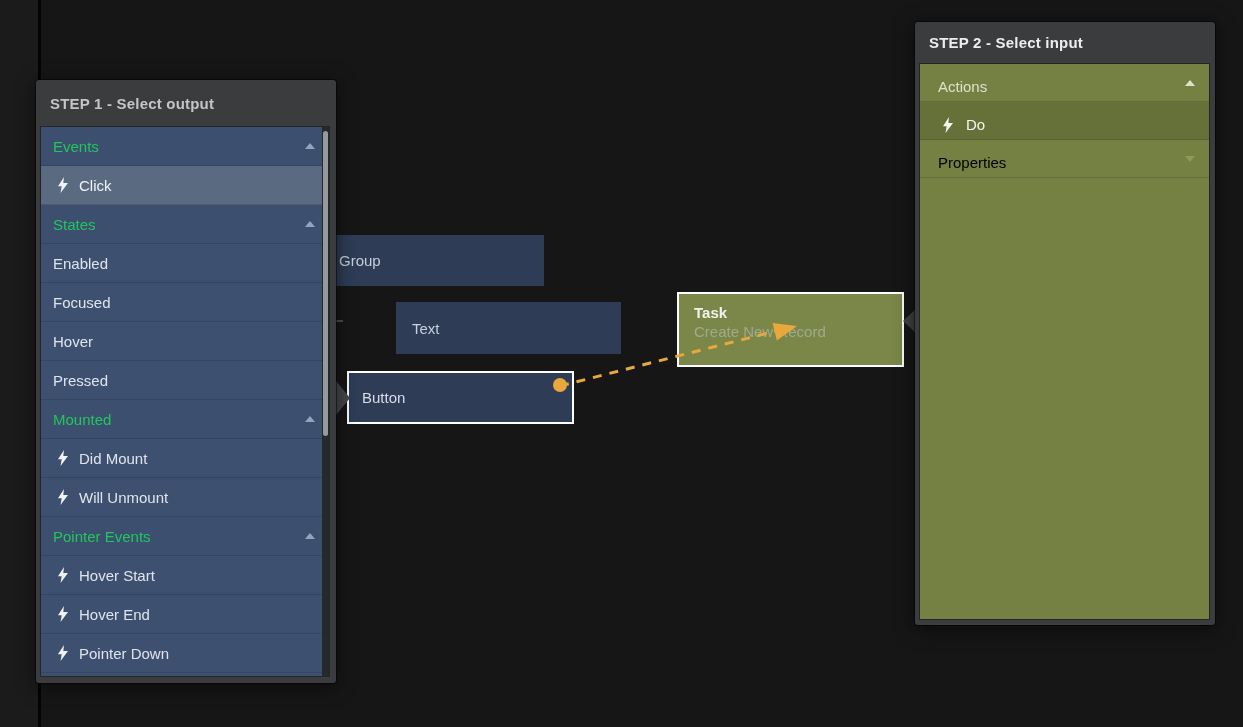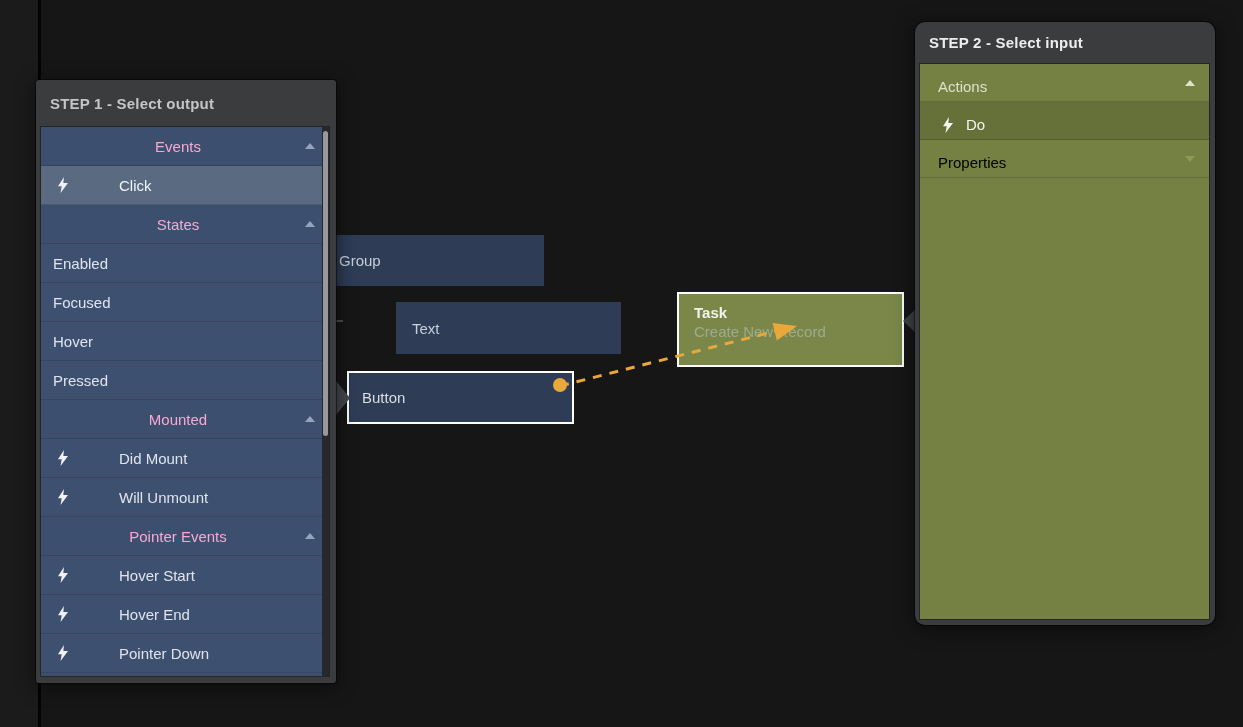--- a/index.html
+++ b/index.html
@@ -29,37 +29,37 @@
 
   
   .notch{position:absolute;width:0;height:0;z-index:30;}
   #notch-step1{left:336px;top:381px;border-top:17px solid transparent;border-bottom:17px solid transparent;border-left:14px solid #45484b;}
   #notch-step2{left:903px;top:307px;border-top:14px solid transparent;border-bottom:14px solid transparent;border-right:15px solid #3f4347;}
 
   
   .panel{position:absolute;background:#3a3c3e;border-radius:3px;z-index:40;
          box-shadow:0 0 0 1px rgba(0,0,0,.45), 0 3px 20px rgba(0,0,0,.6);}
   #step1-panel{left:36px;top:80px;width:300px;height:603px;}
-  #step2-panel{left:915px;top:22px;width:300px;height:603px;border-radius:10px;}
+  #step2-panel{left:915px;top:22px;width:300px;height:603px;}
   .panel-header{display:flex;align-items:center;padding:0 14px;font-size:15px;font-weight:700;letter-spacing:.2px;}
   #step1-panel .panel-header{height:46px;color:#c3c5c7;}
   #step2-panel .panel-header{height:41px;color:#eceded;}
   .panel-list{position:absolute;overflow:hidden;border:1px solid #232527;box-sizing:border-box;}
   #step1-panel .panel-list{left:4px;top:46px;right:6px;bottom:6px;background:#3e5070;}
   #step2-panel .panel-list{left:4px;top:41px;right:5px;bottom:5px;background:#748142;}
 
   .row{display:flex;align-items:center;box-sizing:border-box;position:relative;
        font-size:15px;border-bottom:1px solid rgba(8,14,24,0.16);}
   .s1 .row{height:39px;padding:0 26px 0 12px;}
   .s2 .row{height:38px;padding:8px 26px 0 18px;}
   .s1 .row.has-icon{padding-left:16px;}
   .s2 .row.has-icon{padding-left:22px;}
 
-  .s1 .row.section{background:#3d4f6e;color:#f9a8d4;justify-content:center;}
-  .s1 .row.item{background:#3e5070;color:#dfe4ec;gap:40px;}
+  .s1 .row.section{background:#3d4f6e;color:#22c55e;}
+  .s1 .row.item{background:#3e5070;color:#dfe4ec;}
   .s1 .row.item.selected{background:#5a6a80;color:#f2f4f7;}
   .s2 .row.section{background:#748142;color:#dde2ca;}
   .s2 .row.item.selected{background:#657138;color:#f3f5ec;}
   .s2 .row.section.dim{color:#000000;}
 
   .bolt{display:inline-flex;width:12px;margin-right:10px;flex:none;}
   .s2 .bolt{margin-right:12px;}
   .bolt svg{display:block;}
 
   .arrow{position:absolute;right:14px;top:50%;width:0;height:0;}

